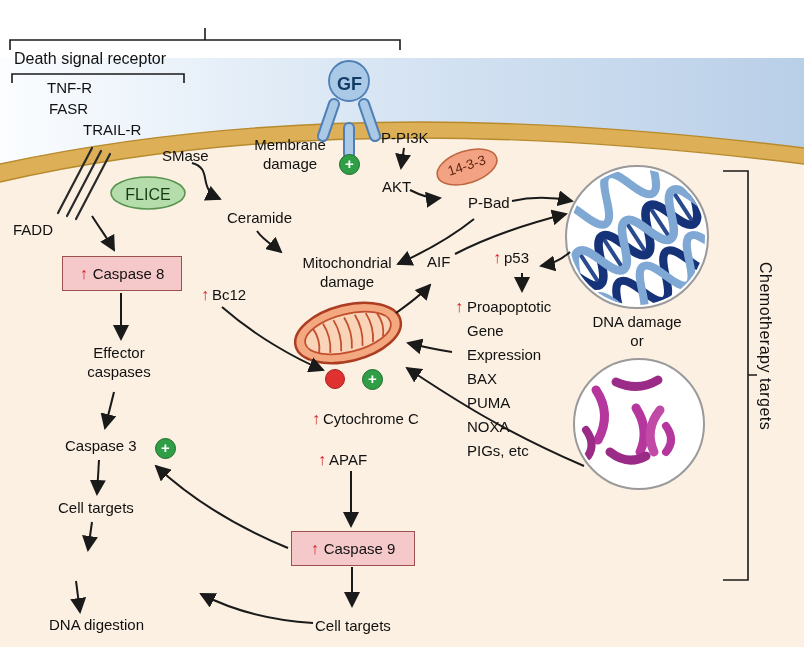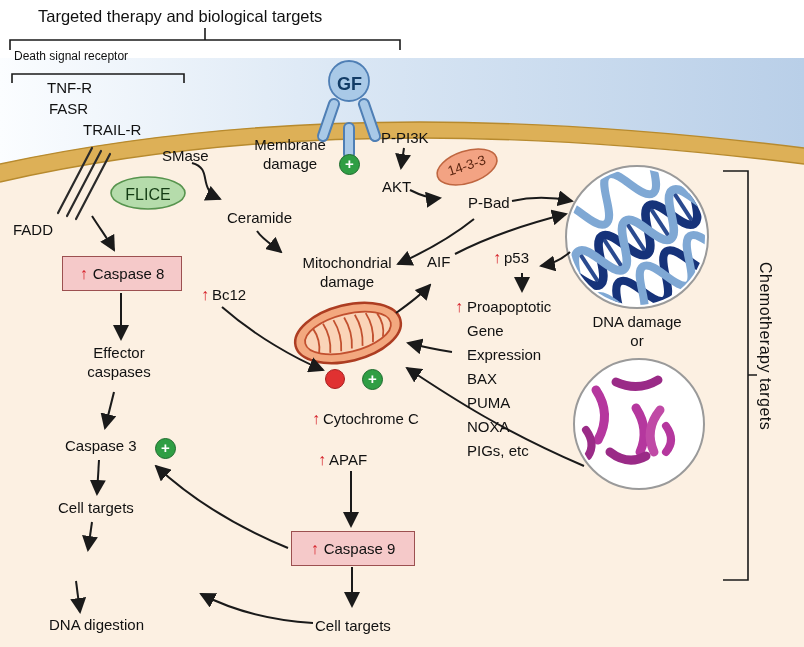--- a/index.html
+++ b/index.html
@@ -146,22 +146,21 @@
       <path d="M288,548 C230,524 186,494 156,466" marker-end="url(#ah)"></path>
       <path d="M313,623 C266,620 228,608 201,594" marker-end="url(#ah)"></path>
     </g>
     <g stroke="#1a1a1a" stroke-width="1.6" fill="none">
       <path d="M10,50 L10,40 L400,40 L400,50 M205,40 L205,28"></path>
       <path d="M12,83 L12,74 L184,74 L184,83"></path>
       <path d="M723,171 L748,171 L748,580 L723,580 M748,375 L757,375"></path>
     </g>
   </svg>
 
-  <div class="label" style="left:38px;top:6px;font-size:16.5px;">Targeted therapy and biological targets</div>
-  <div class="label" style="left:14px;top:49px;font-size:12px;">Death signal receptor</div>
+  <div class="label" style="left:14px;top:49px;font-size:16px;">Death signal receptor</div>
   <div class="label" style="left:47px;top:79px;">TNF-R</div>
   <div class="label" style="left:49px;top:100px;">FASR</div>
   <div class="label" style="left:43px;top:121px;margin-left:40px;">TRAIL-R</div>
   <div class="label" style="left:162px;top:147px;">SMase</div>
   <div class="label center" style="left:242px;top:136px;width:96px;">Membrane
 damage</div>
   <div class="label center" style="left:337px;top:73px;width:24px;font-size:18px;color:#123c66;font-weight:bold;">GF</div>
   <div class="label" style="left:381px;top:129px;">P-PI3K</div>
   <div class="label" style="left:382px;top:178px;">AKT</div>
   <div class="label center" style="left:436px;top:158px;width:62px;font-size:13.5px;transform:rotate(-18deg);color:#5c2510;">14-3-3</div>

